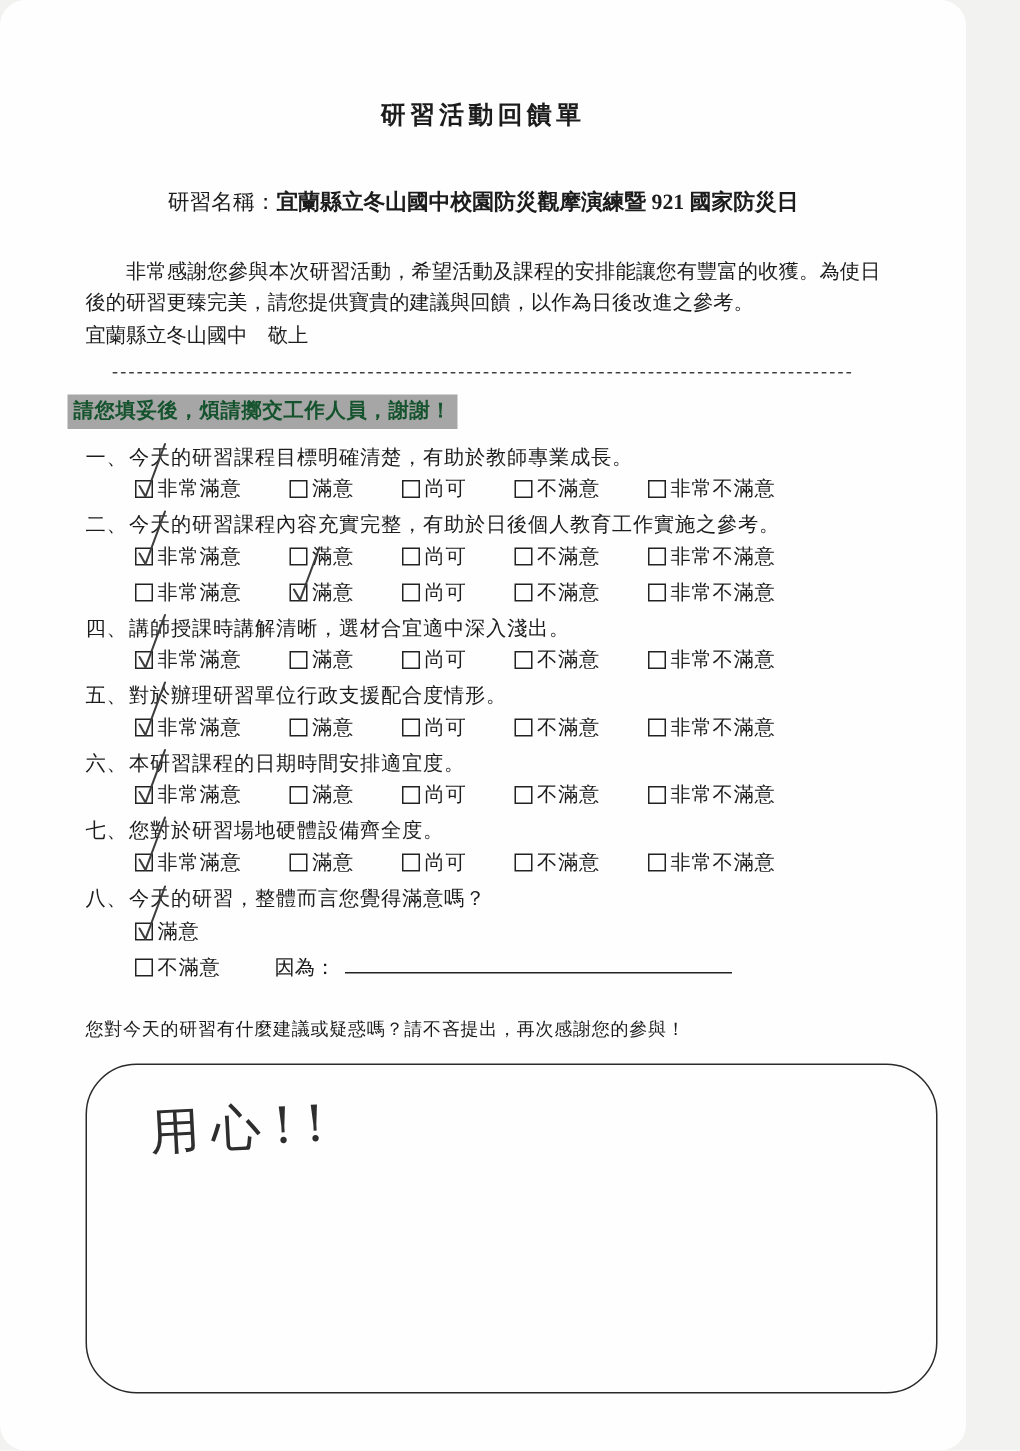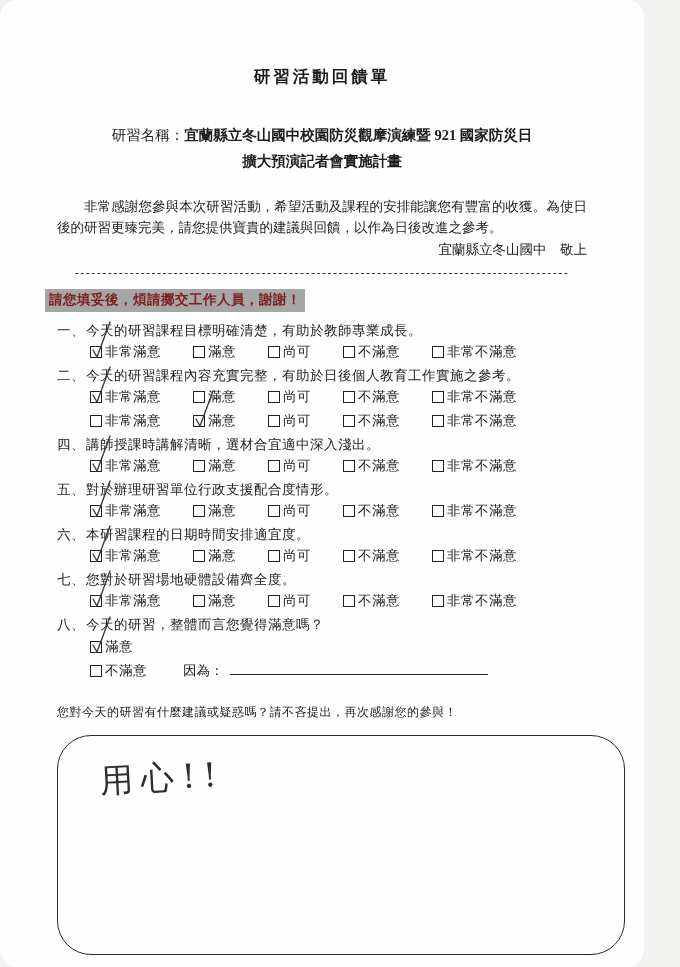--- a/index.html
+++ b/index.html
@@ -40,37 +40,36 @@
   .sub-bold{font-weight:bold;}
   .intro{
     margin:22px 0 0 0;
     font-size:13.5px;
     line-height:21px;
     text-indent:2em;
     text-align:justify;
   }
   .signature{
     margin-top:3px;
-    text-align:right;
     font-size:13.5px;
   }
   .divider{
     margin-top:7px;
     text-align:center;
     font-size:12px;
     letter-spacing:1.5px;
     white-space:nowrap;
     overflow:hidden;
     color:#2a2a2a;
   }
   .instruction-wrap{margin:8px 0 10px -12px;}
   .instruction{
     display:inline-block;
     background:var(--hl);
-    color:#7f1d1d;
+    color:#14532d;
     font-weight:bold;
     font-size:13.5px;
     padding:2px 4px 3px 4px;
     letter-spacing:0.5px;
   }
   .q{font-size:13.5px;}
   .q-text{
     line-height:17px;
     margin:3px 0 4px 0;
     letter-spacing:0.5px;
@@ -148,21 +147,20 @@
 </style>
 </head>
 <body>
 
 <div class="page">
 
   <h1 class="title">研習活動回饋單</h1>
 
   <div class="subtitle">
     <div><span class="sub-label">研習名稱：</span><span class="sub-bold">宜蘭縣立冬山國中校園防災觀摩演練暨 921 國家防災日</span></div>
-    <div class="sub-bold">擴大預演記者會實施計畫</div>
   </div>
 
   <p class="intro">非常感謝您參與本次研習活動，希望活動及課程的安排能讓您有豐富的收獲。為使日後的研習更臻完美，請您提供寶貴的建議與回饋，以作為日後改進之參考。</p>
 
   <div class="signature">宜蘭縣立冬山國中　敬上</div>
 
   <div class="divider">------------------------------------------------------------------------------------------</div>
 
   <div class="instruction-wrap">
     <span class="instruction">請您填妥後，煩請擲交工作人員，謝謝！</span>

